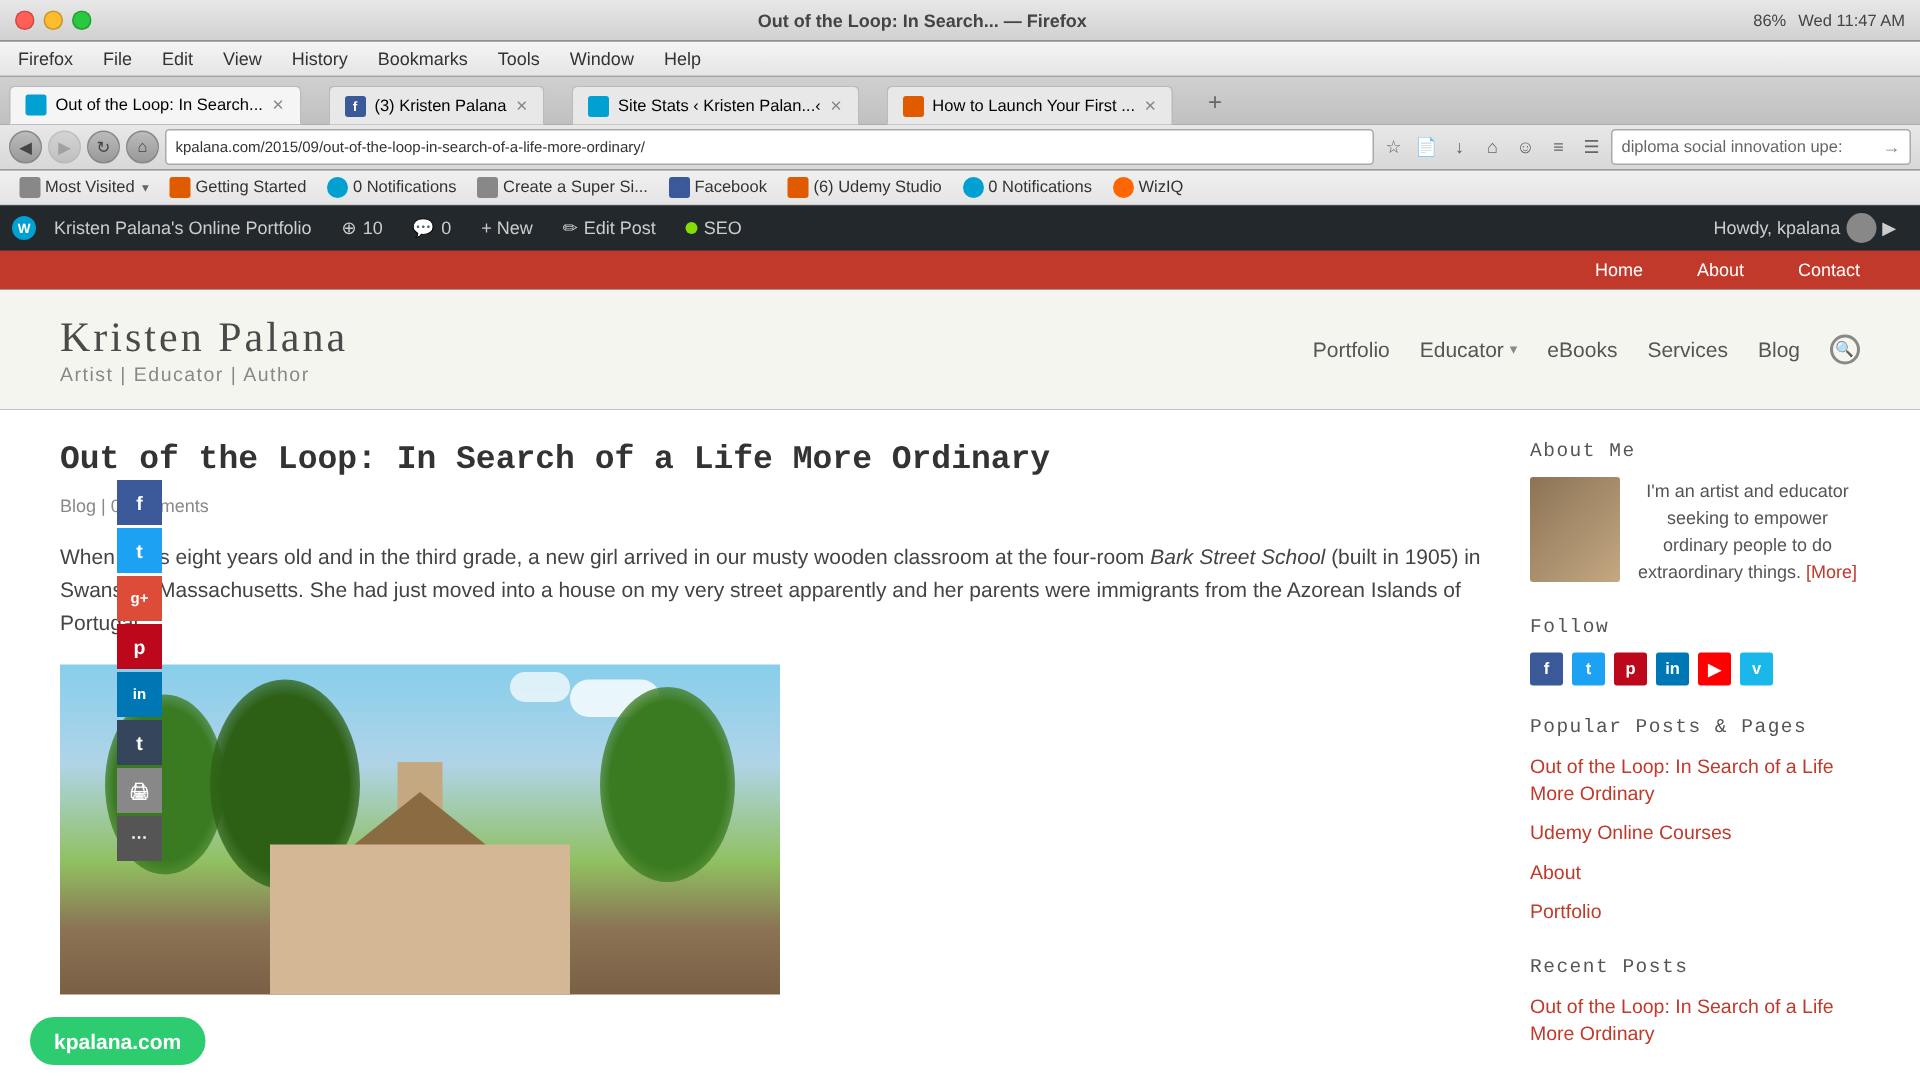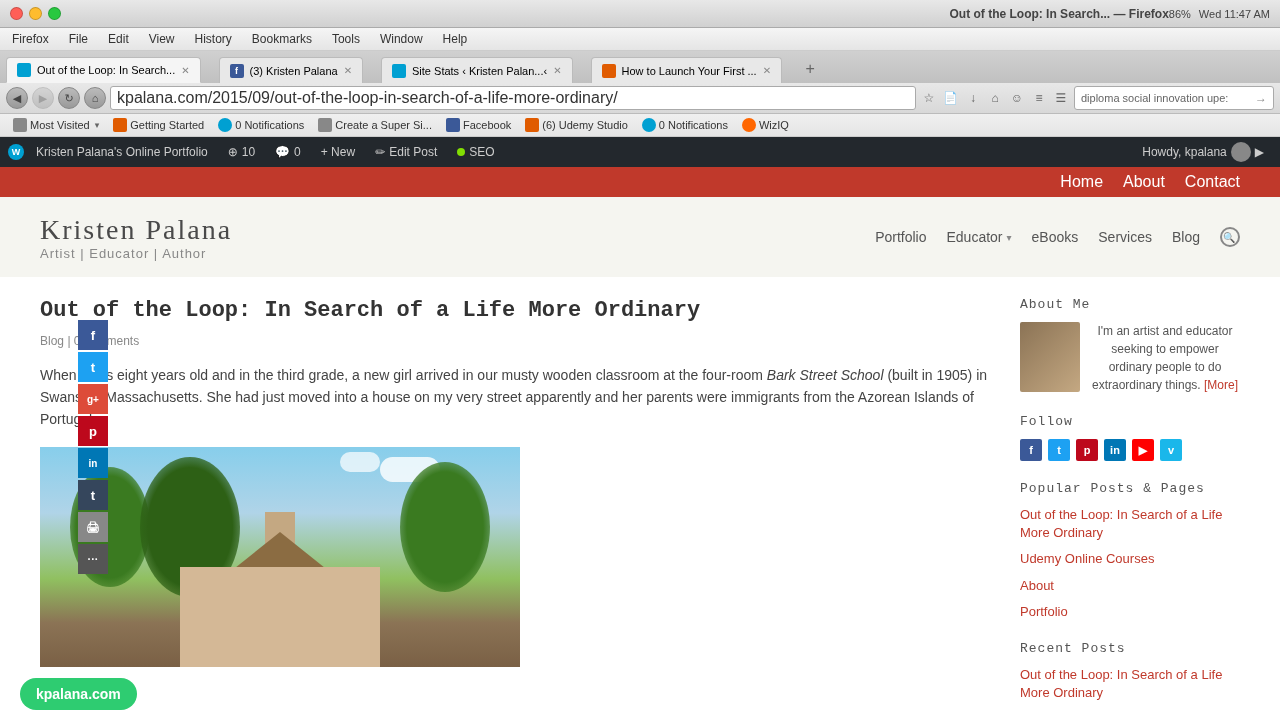--- a/index.html
+++ b/index.html
@@ -12,21 +12,21 @@
       display: flex;
       align-items: center;
       padding: 0 10px;
       border-bottom: 1px solid #aaa;
     }
     .mac-buttons { display: flex; gap: 6px; align-items: center; }
     .mac-btn { width: 13px; height: 13px; border-radius: 50%; border: 1px solid rgba(0,0,0,0.2); }
     .mac-btn.close { background: #ff5f57; }
     .mac-btn.min { background: #febc2e; }
     .mac-btn.max { background: #28c840; }
-    .mac-title { flex: 1; text-align: right; font-size: 12px; color: #444; font-weight: bold; }
+    .mac-title { flex: 1; text-align: center; font-size: 12px; color: #444; font-weight: bold; }
     .mac-right { display: flex; gap: 8px; align-items: center; font-size: 11px; color: #444; text-align: center; }
     .ff-menu-bar {
       background: linear-gradient(to bottom, #f5f5f5, #e5e5e5);
       display: flex;
       align-items: center;
       padding: 2px 8px;
       gap: 12px;
       border-bottom: 1px solid #ccc;
       font-size: 12px;
       color: #333;
@@ -137,21 +137,21 @@
     .nav-search { width: 20px; height: 20px; border-radius: 10px; border: 2px solid #888; display: flex; align-items: center; justify-content: center; cursor: pointer; }
 
     
     .top-nav {
       background: #c0392b;
       display: flex;
       justify-content: flex-end;
       padding: 6px 40px;
       gap: 20px;
     }
-    .top-nav-link { color: #fff; font-size: 16px; text-decoration: none; }
+    .top-nav-link { color: #fff; font-size: 12px; text-decoration: none; margin-left: 16px; }
 
     
     .main-layout { display: flex; padding: 20px 40px; gap: 30px; background: #fff; }
     .content-area { flex: 1; }
     .sidebar { width: 220px; flex-shrink: 0; }
 
     
     .social-sidebar {
       position: fixed; left: 78px; top: 320px;
       display: flex; flex-direction: column; gap: 2px;
@@ -260,21 +260,21 @@
   </div>
   <div class="tab-new">+</div>
 </div>
 
 <div class="address-bar-row">
   <div class="nav-btn">◀</div>
   <div class="nav-btn" style="opacity:0.4;">▶</div>
   <div class="nav-btn">↻</div>
   <div class="nav-btn">⌂</div>
   <div class="address-box">
-    <span style="font-size:16px;color:#333;">kpalana.com/2015/09/out-of-the-loop-in-search-of-a-life-more-ordinary/</span>
+    <span style="font-size:10px;color:#333;">kpalana.com/2015/09/out-of-the-loop-in-search-of-a-life-more-ordinary/</span>
   </div>
   <div class="address-icons">
     <div class="addr-icon">☆</div>
     <div class="addr-icon">📄</div>
     <div class="addr-icon">↓</div>
     <div class="addr-icon">⌂</div>
     <div class="addr-icon">☺</div>
     <div class="addr-icon">≡</div>
     <div class="addr-icon">☰</div>
   </div>

